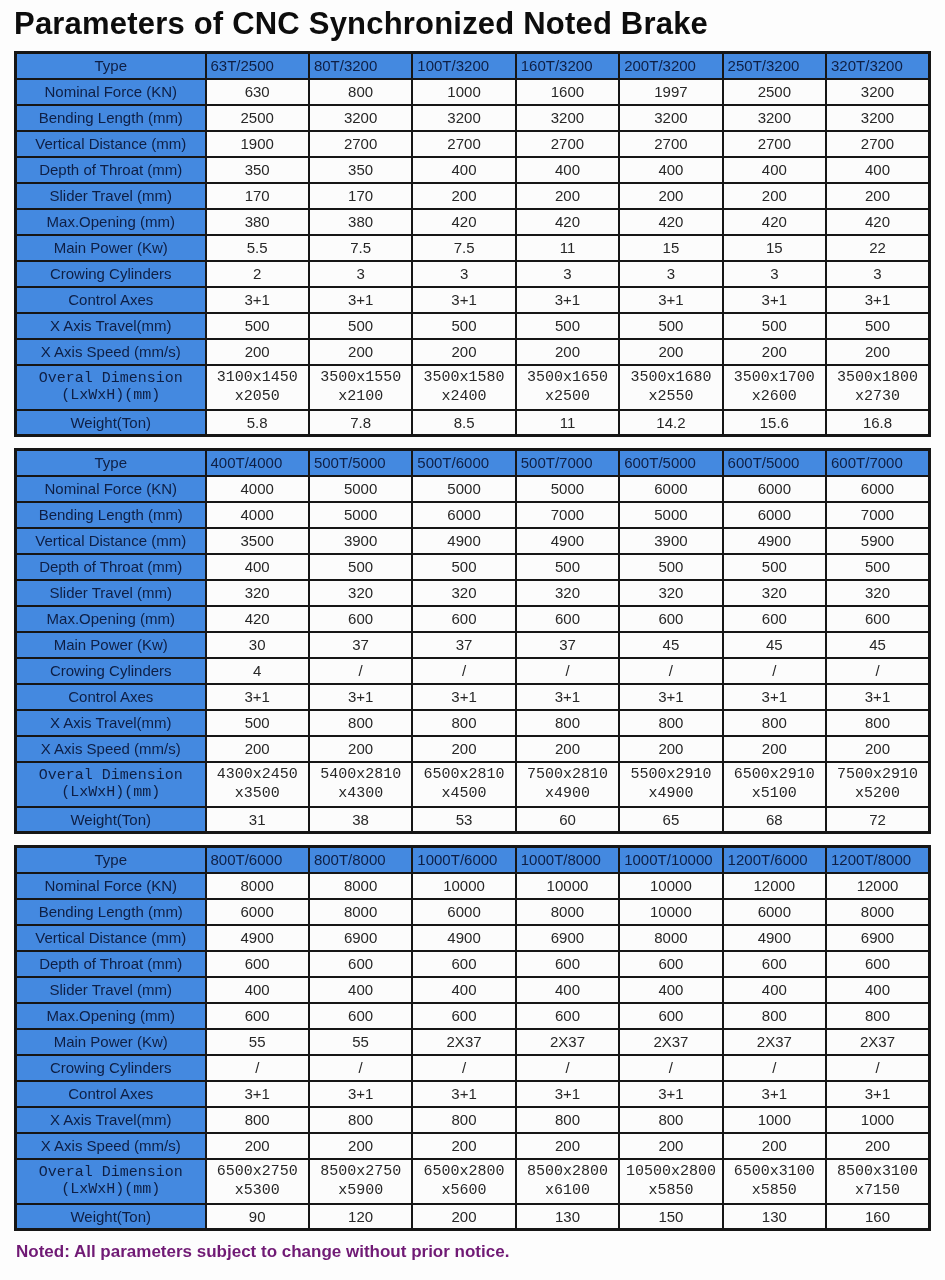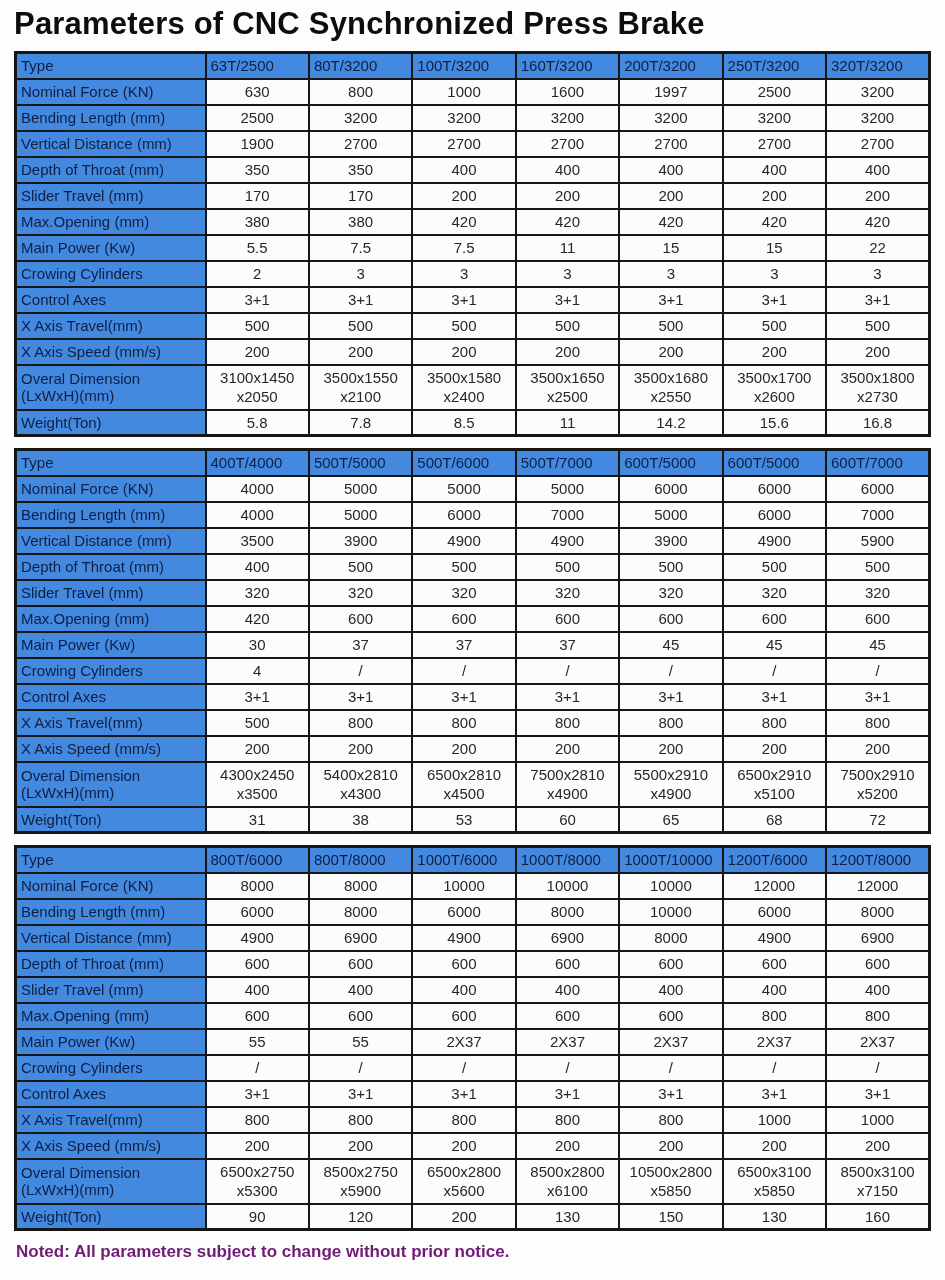--- a/index.html
+++ b/index.html
@@ -35,49 +35,49 @@
   table.spec-table td {
     border: 2px solid var(--border);
     font-size: 15px;
     padding: 2px 4px;
     height: 26px;
     overflow: hidden;
   }
   td.label-cell {
     background: var(--accent);
     color: var(--header-text);
-    text-align: left;
+    text-align: center;
     padding-left: 6px;
     white-space: pre-line;
     line-height: 1.15;
   }
   td.type-cell {
     background: var(--accent);
     color: var(--header-text);
   }
   td.value-cell {
     background: var(--cell-bg);
     color: var(--value-text);
     text-align: center;
     white-space: pre-line;
     line-height: 1.3;
   }
-  tr.dim-row td { height: 43px; }
+  tr.dim-row td { height: 43px; font-family: Liberation Mono, monospace; }
   .note {
     font-size: 17px;
     font-weight: 600;
     color: #701a75;
     margin: 2px 0 0 2px;
   }
 </style>
 </head>
 <body>
 
 <div class="page">
-  <h1 class="title">Parameters of CNC Synchronized Press Brake</h1>
+  <h1 class="title">Parameters of CNC Synchronized Noted Brake</h1>
   <div id="tables-host">
       <table class="spec-table">
         <colgroup>
           <col style="width: 190px;">
           <col>
           <col>
           <col>
           <col>
           <col>
           <col>

